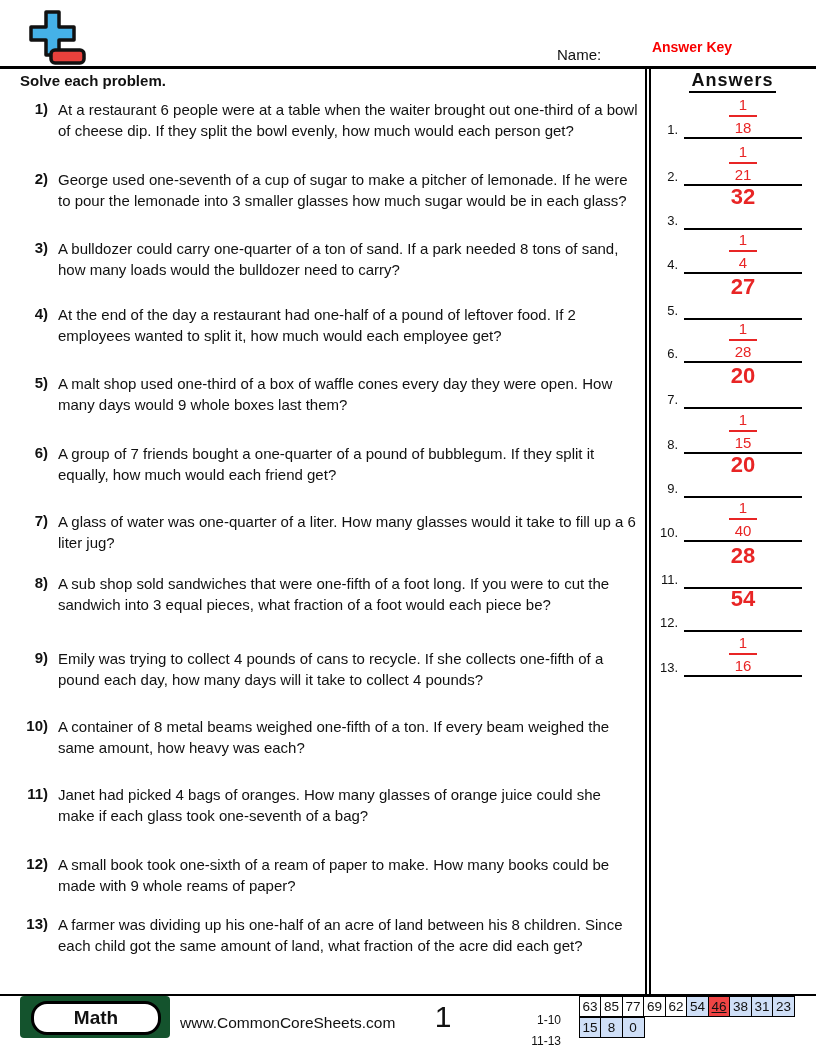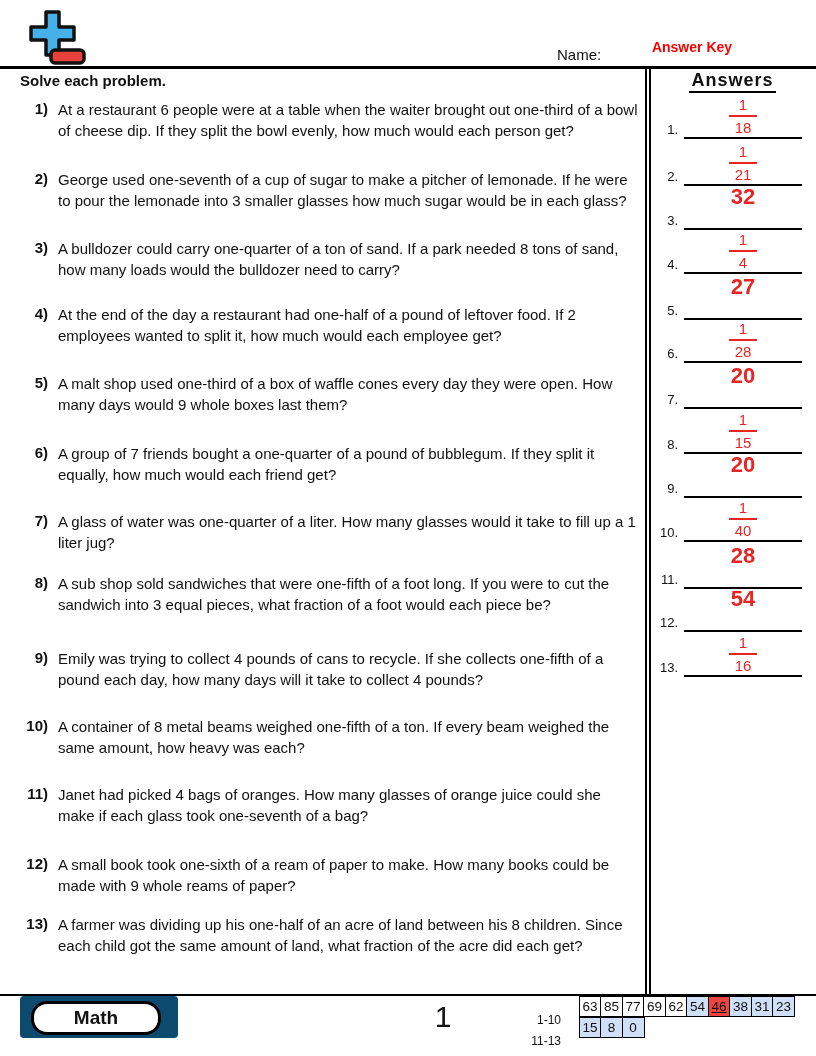--- a/index.html
+++ b/index.html
@@ -32,22 +32,22 @@
   .fraction .bar{width:28px;height:2px;}
   .fraction .den{font-size:15px;padding-top:3px;padding-bottom:2px;}
   .whole{font-size:22px;font-weight:bold;line-height:1;padding-bottom:20px;}
   
   .problem{position:absolute;left:0;width:640px;}
   .pnum{position:absolute;left:0;top:0;width:48px;text-align:right;
     font-size:15px;font-weight:bold;}
   .ptext{display:block;margin-left:58px;width:580px;font-size:15px;line-height:20.5px;}
   
   .footer-rule{position:absolute;left:0;top:994px;width:816px;height:2px;background:#000;}
-  .math-badge{position:absolute;left:20px;top:996px;width:150px;height:42px;background:#0c4a6e;
-    border-radius:4px;padding-left:8px;}
+  .math-badge{position:absolute;left:20px;top:996px;width:150px;height:42px;background:#14532d;
+    border-radius:4px;}
   .math-pill{position:absolute;left:11px;top:5px;width:124px;height:28px;background:#fff;
     border:3px solid #000;border-radius:16px;display:flex;align-items:center;justify-content:center;
     font-size:19px;font-weight:bold;}
   .website{position:absolute;left:180px;top:1014px;font-size:15.5px;}
   .page-number{position:absolute;left:400px;top:1000px;width:86px;text-align:center;font-size:30px;}
   .score-row{position:absolute;display:flex;align-items:stretch;}
   .score-label{width:46px;text-align:right;font-size:12px;display:flex;
     align-items:center;justify-content:flex-end;padding-right:19px;margin-top:17px;}
   .score-cell{box-sizing:border-box;width:23px;height:21px;border:1.5px solid #000;
     margin-left:-1.5px;display:flex;align-items:center;justify-content:center;
@@ -245,21 +245,21 @@
     <span class="ptext">A malt shop used one-third of a box of waffle cones every day they were open. How many days would 9 whole boxes last them?</span>
   </div>
 
   <div class="problem" style="top: 444px;">
     <span class="pnum">6)</span>
     <span class="ptext">A group of 7 friends bought a one-quarter of a pound of bubblegum. If they split it equally, how much would each friend get?</span>
   </div>
 
   <div class="problem" style="top: 512px;">
     <span class="pnum">7)</span>
-    <span class="ptext">A glass of water was one-quarter of a liter. How many glasses would it take to fill up a 1 liter jug?</span>
+    <span class="ptext">A glass of water was one-quarter of a liter. How many glasses would it take to fill up a 6 liter jug?</span>
   </div>
 
   <div class="problem" style="top: 574px;">
     <span class="pnum">8)</span>
     <span class="ptext">A sub shop sold sandwiches that were one-fifth of a foot long. If you were to cut the sandwich into 3 equal pieces, what fraction of a foot would each piece be?</span>
   </div>
 
   <div class="problem" style="top: 649px;">
     <span class="pnum">9)</span>
     <span class="ptext">Emily was trying to collect 4 pounds of cans to recycle. If she collects one-fifth of a pound each day, how many days will it take to collect 4 pounds?</span>
@@ -283,20 +283,21 @@
   <div class="problem" style="top: 915px;">
     <span class="pnum">13)</span>
     <span class="ptext">A farmer was dividing up his one-half of an acre of land between his 8 children. Since each child got the same amount of land, what fraction of the acre did each get?</span>
   </div>
 </div>
 
   <div class="footer-rule"></div>
   <div class="math-badge">
     <div class="math-pill">Math</div>
   </div>
+  <div class="website">www.CommonCoreSheets.com</div>
   <div class="page-number">1</div>
   <div id="score-table">
   <div class="score-row" style="top: 996px; left: 515px;">
     <div class="score-label">1-10</div>
   <div class="score-cell">63</div>
         <div class="score-cell">85</div>
         <div class="score-cell">77</div>
         <div class="score-cell">69</div>
         <div class="score-cell">62</div>
         <div class="score-cell" style="background: rgb(207, 223, 247);">54</div>

